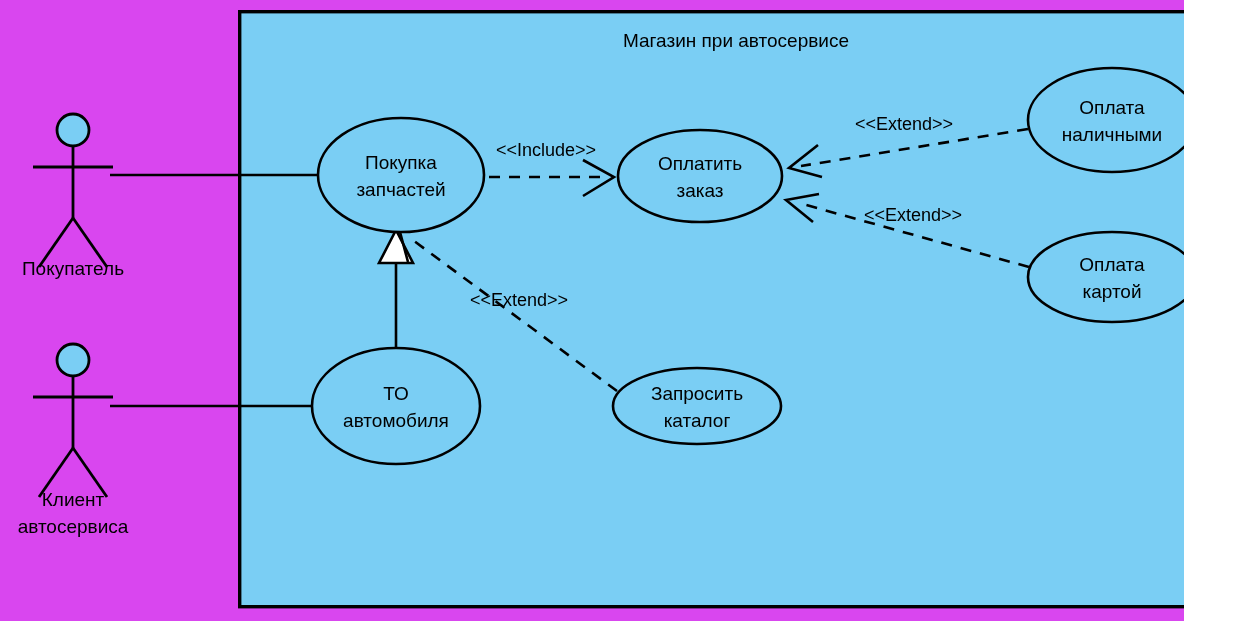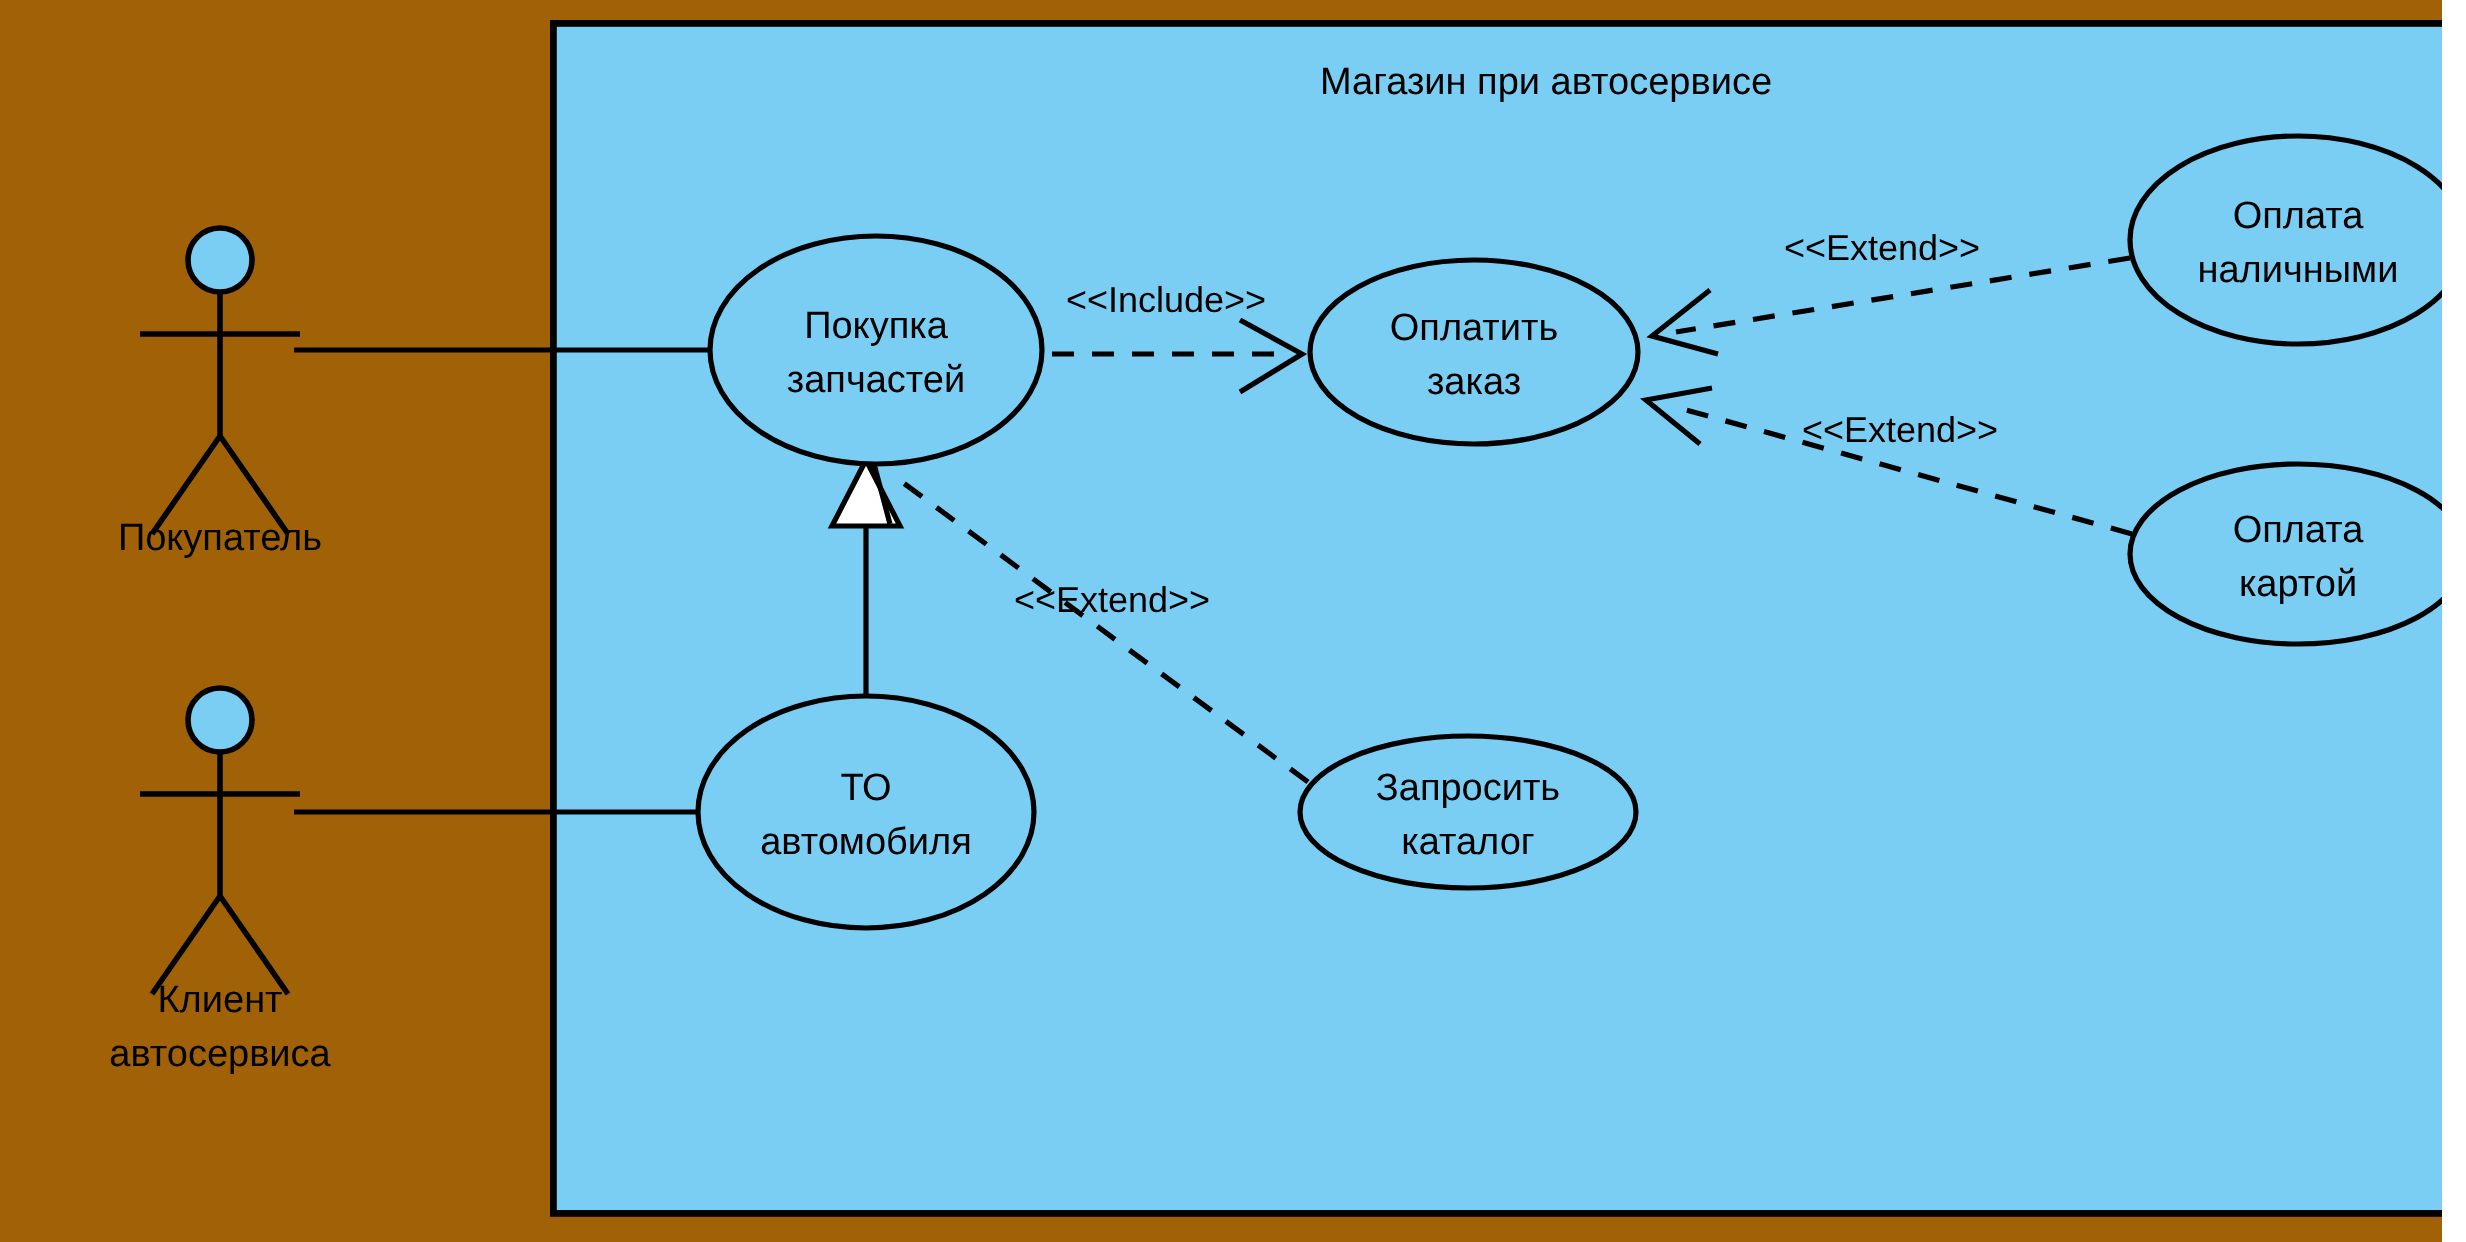--- a/index.html
+++ b/index.html
@@ -4,23 +4,22 @@
 <style>
   html, body {
     margin: 0;
     padding: 0;
     background: #ffffff;
   }
   #canvas-wrap {
     position: relative;
     width: 1184px;
     height: 621px;
-    background: #a16207;
+    background: #d946ef;
     overflow: hidden;
-    padding-left: 37px;
   }
   svg#diagram {
     display: block;
     width: 1233px;
     height: 621px;
   }
   text {
     font-family: "Liberation Sans", sans-serif;
     font-size: 19px;
     fill: #000000;

